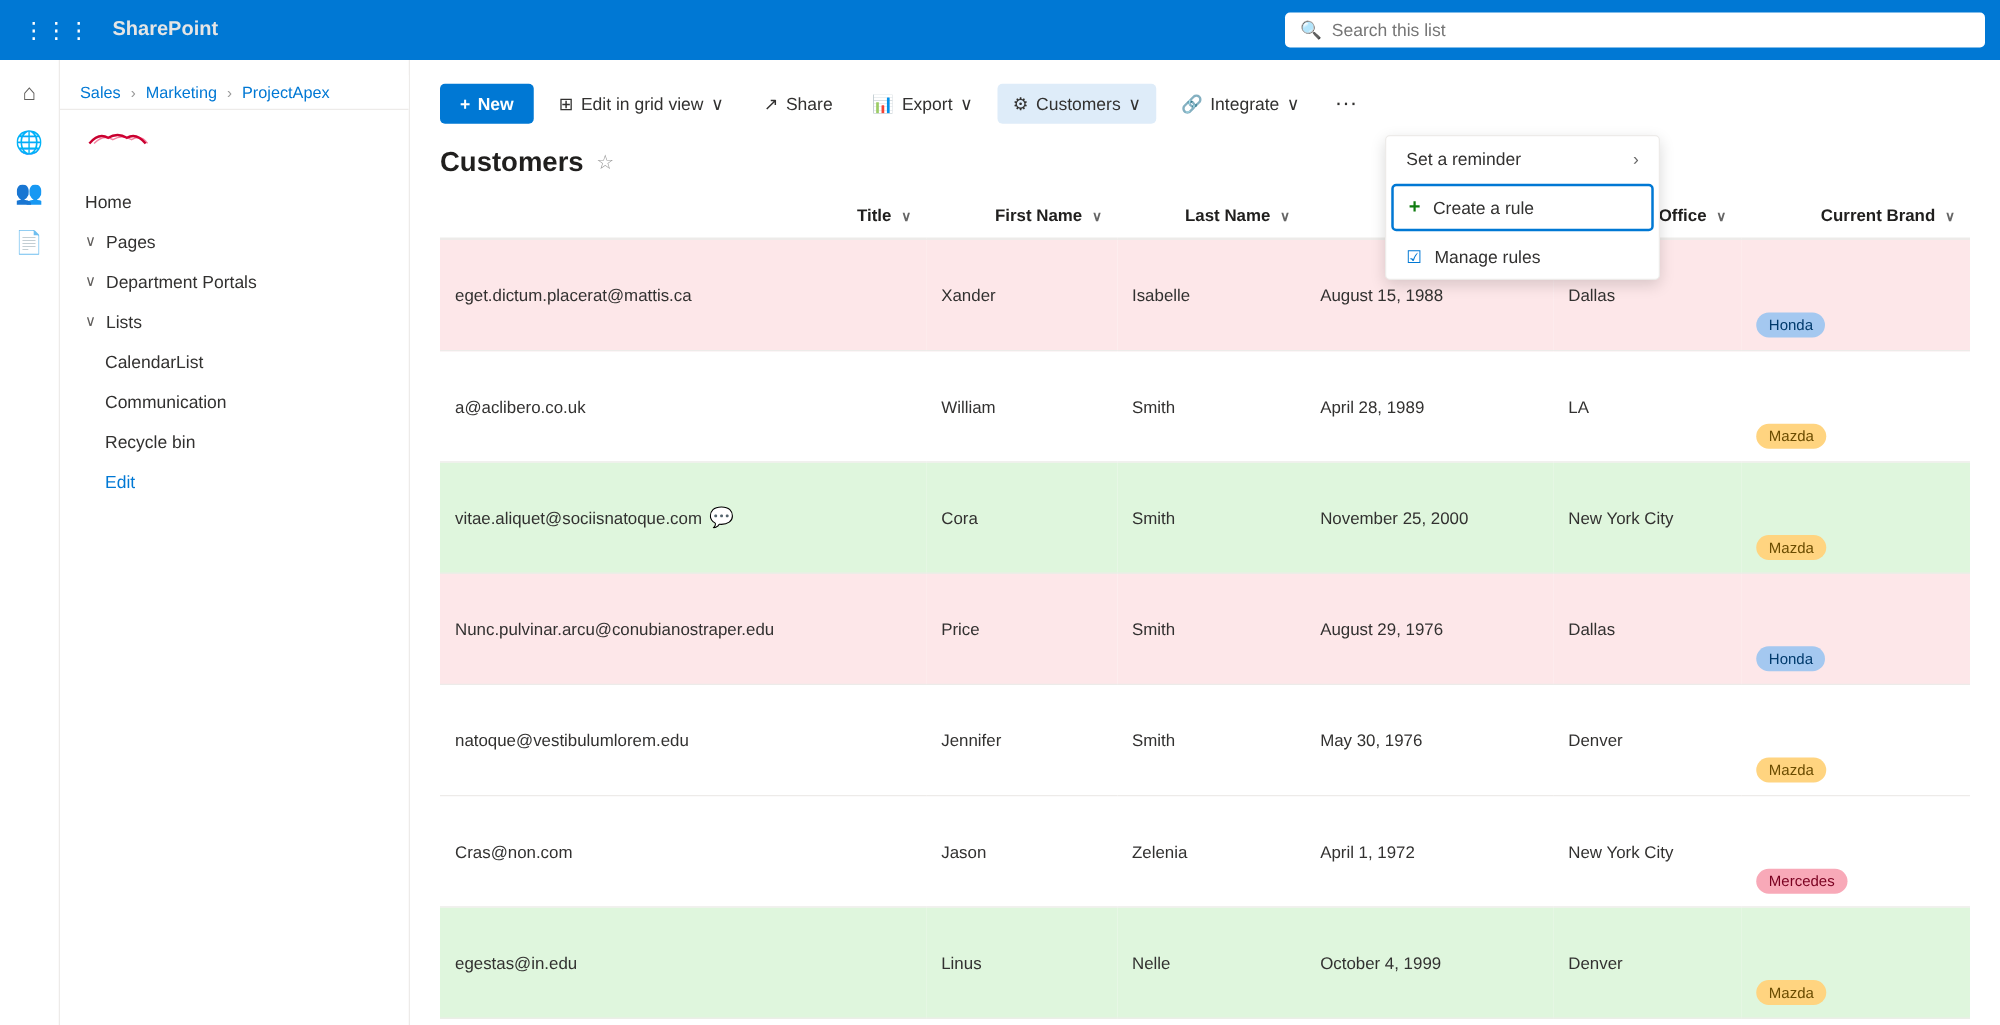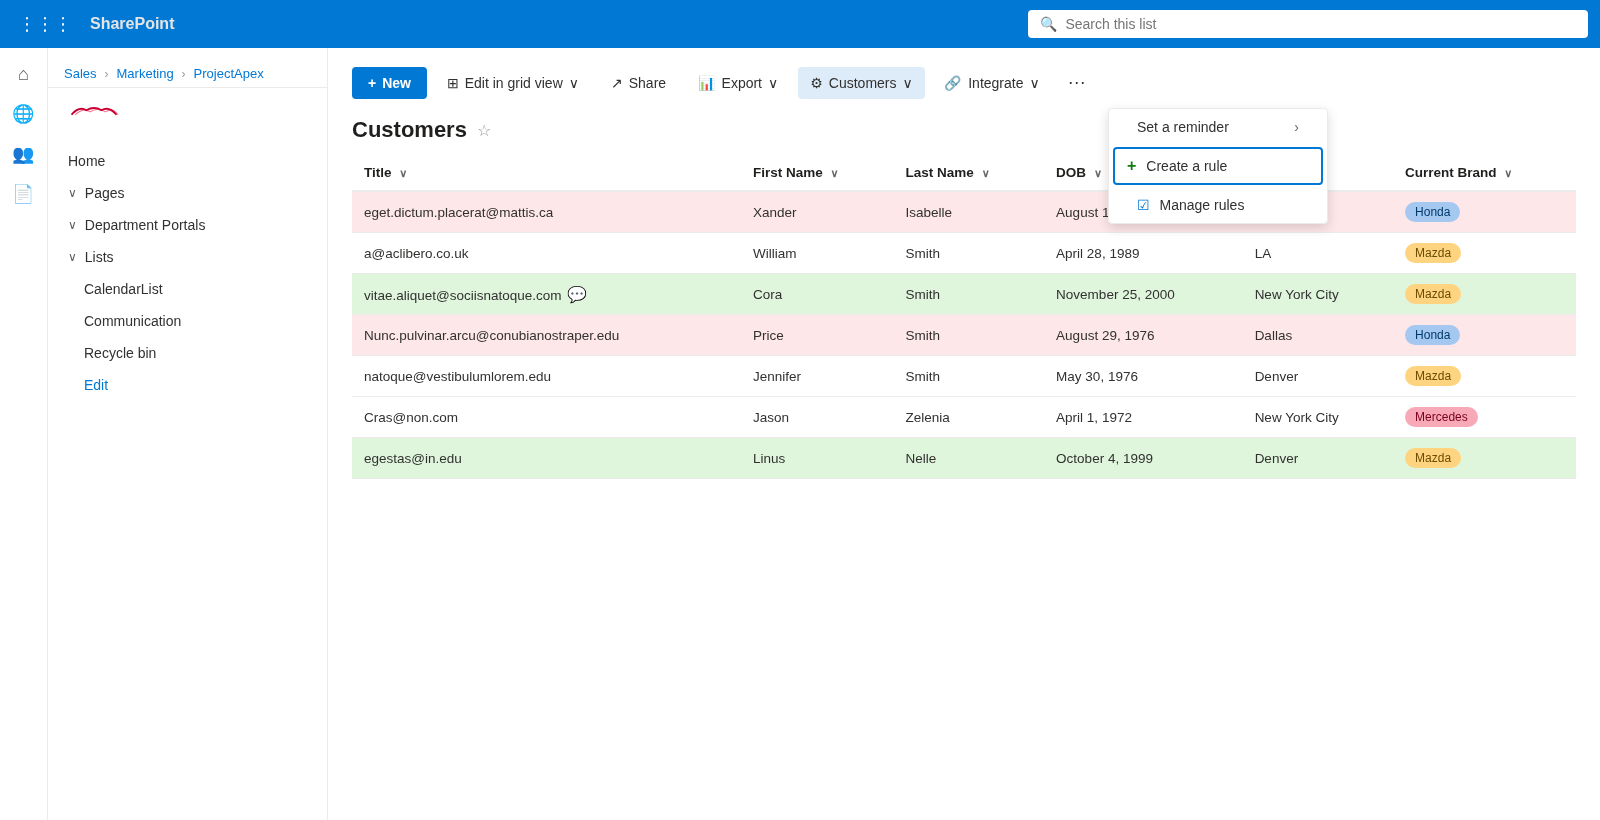--- a/index.html
+++ b/index.html
@@ -189,21 +189,21 @@
       top: 60px;
       left: 780px;
       background: white;
       border: 1px solid #edebe9;
       border-radius: 4px;
       box-shadow: 0 4px 12px rgba(0,0,0,0.15);
       z-index: 100;
       width: 220px;
     }
     .dropdown-item {
-      padding: 10px 28px;
+      padding: 10px 16px;
       cursor: pointer;
       display: flex;
       align-items: center;
       gap: 10px;
       font-size: 14px;
       color: #323130;
     }
     .dropdown-item.highlighted {
       border: 2px solid #0078d4;
       border-radius: 4px;
@@ -226,21 +226,21 @@
     }
     .star-icon { color: #999; font-size: 16px; cursor: pointer; }
 
     
     .data-table {
       width: 100%;
       border-collapse: collapse;
       font-size: 13.5px;
     }
     .data-table th {
-      text-align: left;
+      text-align: right;
       padding: 10px 12px;
       border-bottom: 2px solid #edebe9;
       color: #201f1e;
       font-weight: 600;
       white-space: nowrap;
       cursor: pointer;
     }
     .data-table th .sort-arrow { color: #666; font-size: 11px; margin-left: 4px; }
     .data-table td {
       padding: 10px 12px;
@@ -259,20 +259,21 @@
     .col-dob-green { color: #107c10; }
     .col-office-pink { color: #d13438; }
     .col-office-green { color: #107c10; }
 
     .badge {
       display: inline-block;
       padding: 3px 10px;
       border-radius: 12px;
       font-size: 12px;
       font-weight: 500;
+      margin-top: 48px;
     }
     .badge-honda { background: #a4c8f0; color: #003a6c; }
     .badge-mazda { background: #ffd480; color: #6b4c00; }
     .badge-mercedes { background: #f8a9b8; color: #7a0020; }
 
     .chat-icon { color: #0078d4; font-size: 16px; margin-left: 6px; }
   </style>
 </head>
 <body>
 

